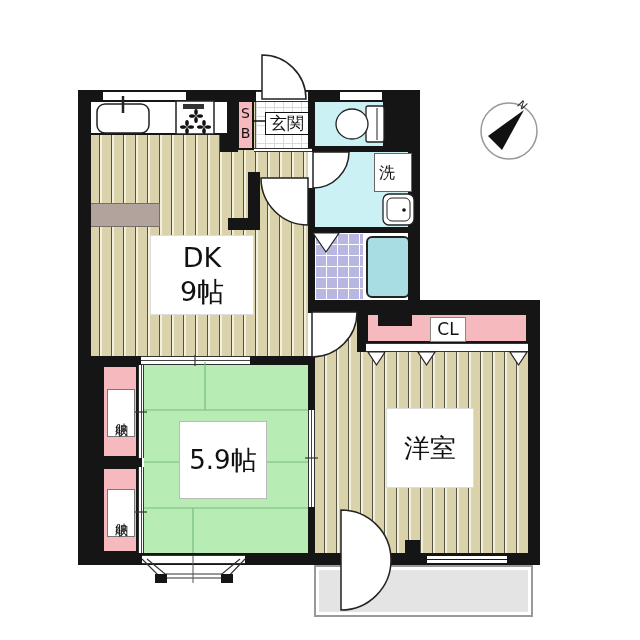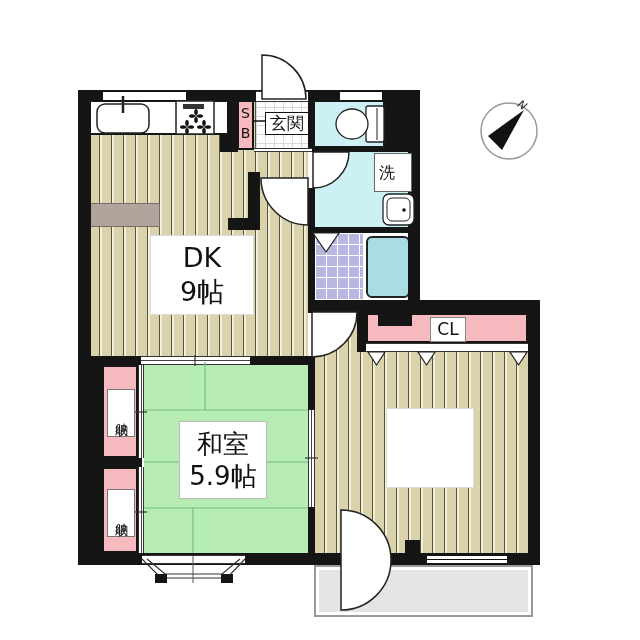--- a/index.html
+++ b/index.html
@@ -187,25 +187,25 @@
       <text x="519" y="109" font-size="11" font-style="italic" fill="#222" transform="rotate(35 523 104)">N</text>
     </g>
   </svg>
 
   <div class="label" style="left:150px;top:235px;width:102px;height:78px;font-size:27px;border:1px solid #ddd;">
     <span>DK</span>
     <span>9帖</span>
   </div>
 
   <div class="label" style="left:179px;top:421px;width:86px;height:76px;font-size:26px;border:1px solid #bbb;">
-    <span>和室</span>
     <span>5.9帖</span>
   </div>
 
   <div class="label" style="left:386px;top:408px;width:86px;height:78px;font-size:26px;border:1px solid #ddd;">
+    <span>洋室</span>
   </div>
 
   <div class="label" style="left:265px;top:112px;width:42px;height:21px;font-size:17px;border:1.5px solid #111;">
     <span>玄関</span>
   </div>
 
   <div class="label" style="left:238px;top:102px;width:15px;height:44px;font-size:14px;background:transparent;line-height:1.4;">
     <span>S</span>
     <span>B</span>
   </div>

